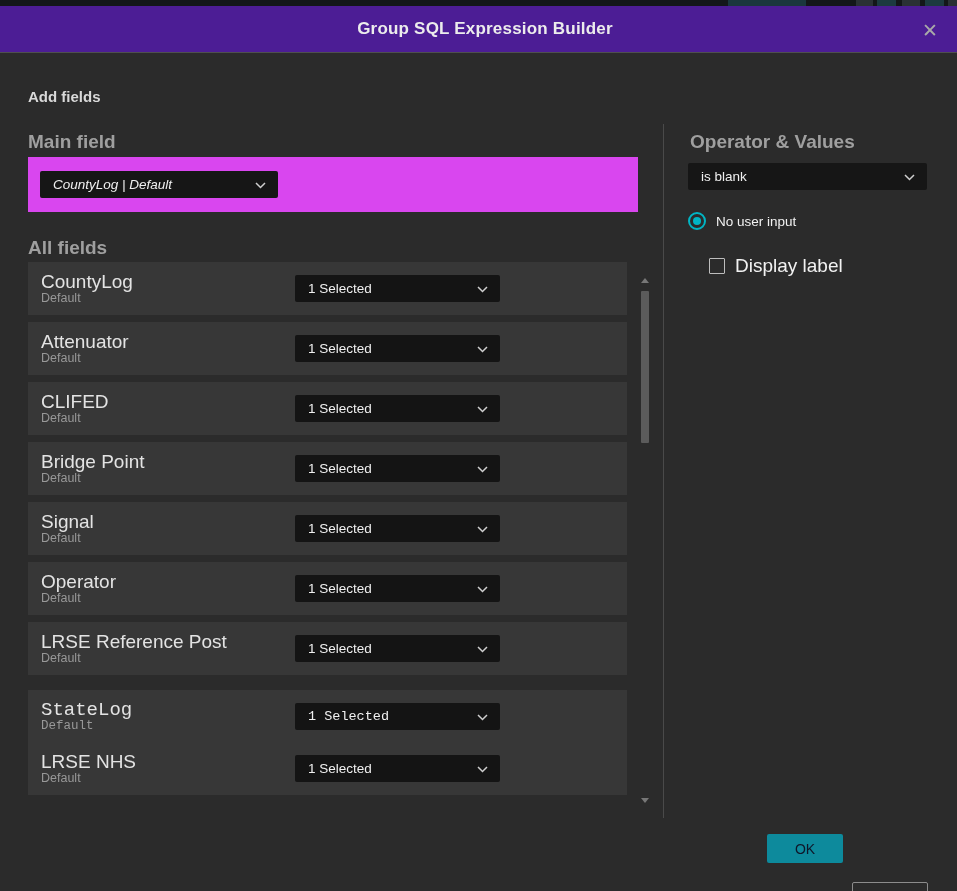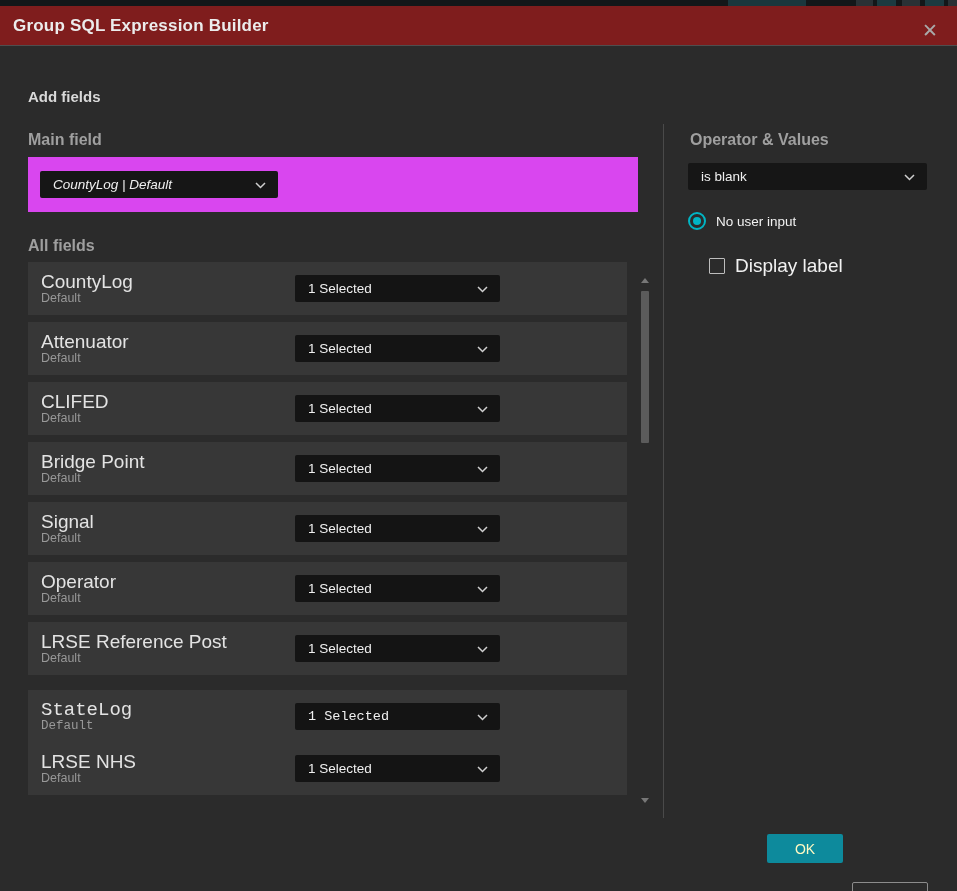--- a/index.html
+++ b/index.html
@@ -12,33 +12,33 @@
     color: #e0e0e0;
   }
 
   
   .bg-sliver { position: absolute; top: 0; left: 0; width: 957px; height: 6px; background: #131719; }
   .bg-sliver .frag { position: absolute; top: 0; height: 6px; }
 
   
   .dialog { position: absolute; top: 6px; left: 0; width: 957px; height: 885px; background: #2b2b2b; }
   .dialog-header {
-    position: absolute; top: 0; left: 0; right: 0; height: 40px;
-    background: #7f1d1d; border-bottom: 1px solid #4f4f4f;
-    display: flex; align-items: center;
+    position: absolute; top: 0; left: 0; right: 0; height: 47px;
+    background: #4c1d95; border-bottom: 1px solid #4f4f4f;
+    display: flex; align-items: center; justify-content: center;
   }
   .dialog-title { font-size: 17px; font-weight: 700; color: #ececec; padding-left: 13px; letter-spacing: .2px; }
   .close-btn {
     position: absolute; right: 12px; top: 9px; width: 30px; height: 30px;
     display: flex; align-items: center; justify-content: center;
     color: #a9a9a9; font-size: 19px; cursor: pointer; font-weight: 400;
   }
 
   .section-title { position: absolute; left: 28px; font-size: 15px; font-weight: 700; color: #d9d9d9; }
-  .sub-label { position: absolute; font-size: 16px; font-weight: 700; color: #9f9f9f; }
+  .sub-label { position: absolute; font-size: 19px; font-weight: 700; color: #9f9f9f; }
 
   
   .dd {
     position: absolute; height: 27px; background: #161616; border-radius: 2px;
     display: flex; align-items: center; cursor: pointer;
   }
   .dd .dd-label { font-size: 13.5px; color: #f0f0f0; padding-left: 13px; white-space: nowrap; }
   .dd .chev { position: absolute; right: 12px; top: 50%; transform: translateY(-42%); display: inline-flex; }
 
   
@@ -76,21 +76,21 @@
   .radio-label { margin-left: 10px; font-size: 13.5px; color: #f2f2f2; }
 
   .check-row { position: absolute; left: 709px; top: 249px; display: flex; align-items: center; cursor: pointer; }
   .checkbox { width: 16px; height: 16px; border: 1.5px solid #bdbdbd; background: transparent; border-radius: 1px; }
   .check-label { margin-left: 10px; font-size: 19px; color: #f2f2f2; }
 
   
   .btn { position: absolute; top: 828px; height: 29px; font-size: 14px; border-radius: 2px;
          display: flex; align-items: center; justify-content: center; cursor: pointer;
          font-family: "Liberation Sans", sans-serif; }
-  .btn-ok { left: 767px; width: 76px; background: #0d8a9c; color: #fef9c3; border: none; }
+  .btn-ok { left: 767px; width: 76px; background: #0d8a9c; color: #0f172a; border: none; }
   .btn-cancel { left: 852px; width: 76px; background: transparent; color: #dcdcdc; border: 1px solid #8c8c8c; margin-top: 48px; }
 </style>
 </head>
 <body>
 
 <div class="bg-sliver">
   <div class="frag" style="left:728px;width:78px;background:#1a373d;"></div>
   <div class="frag" style="left:856px;width:17px;background:#2a3135;"></div>
   <div class="frag" style="left:877px;width:19px;background:#1c3a40;"></div>
   <div class="frag" style="left:902px;width:18px;background:#2a3135;"></div>

